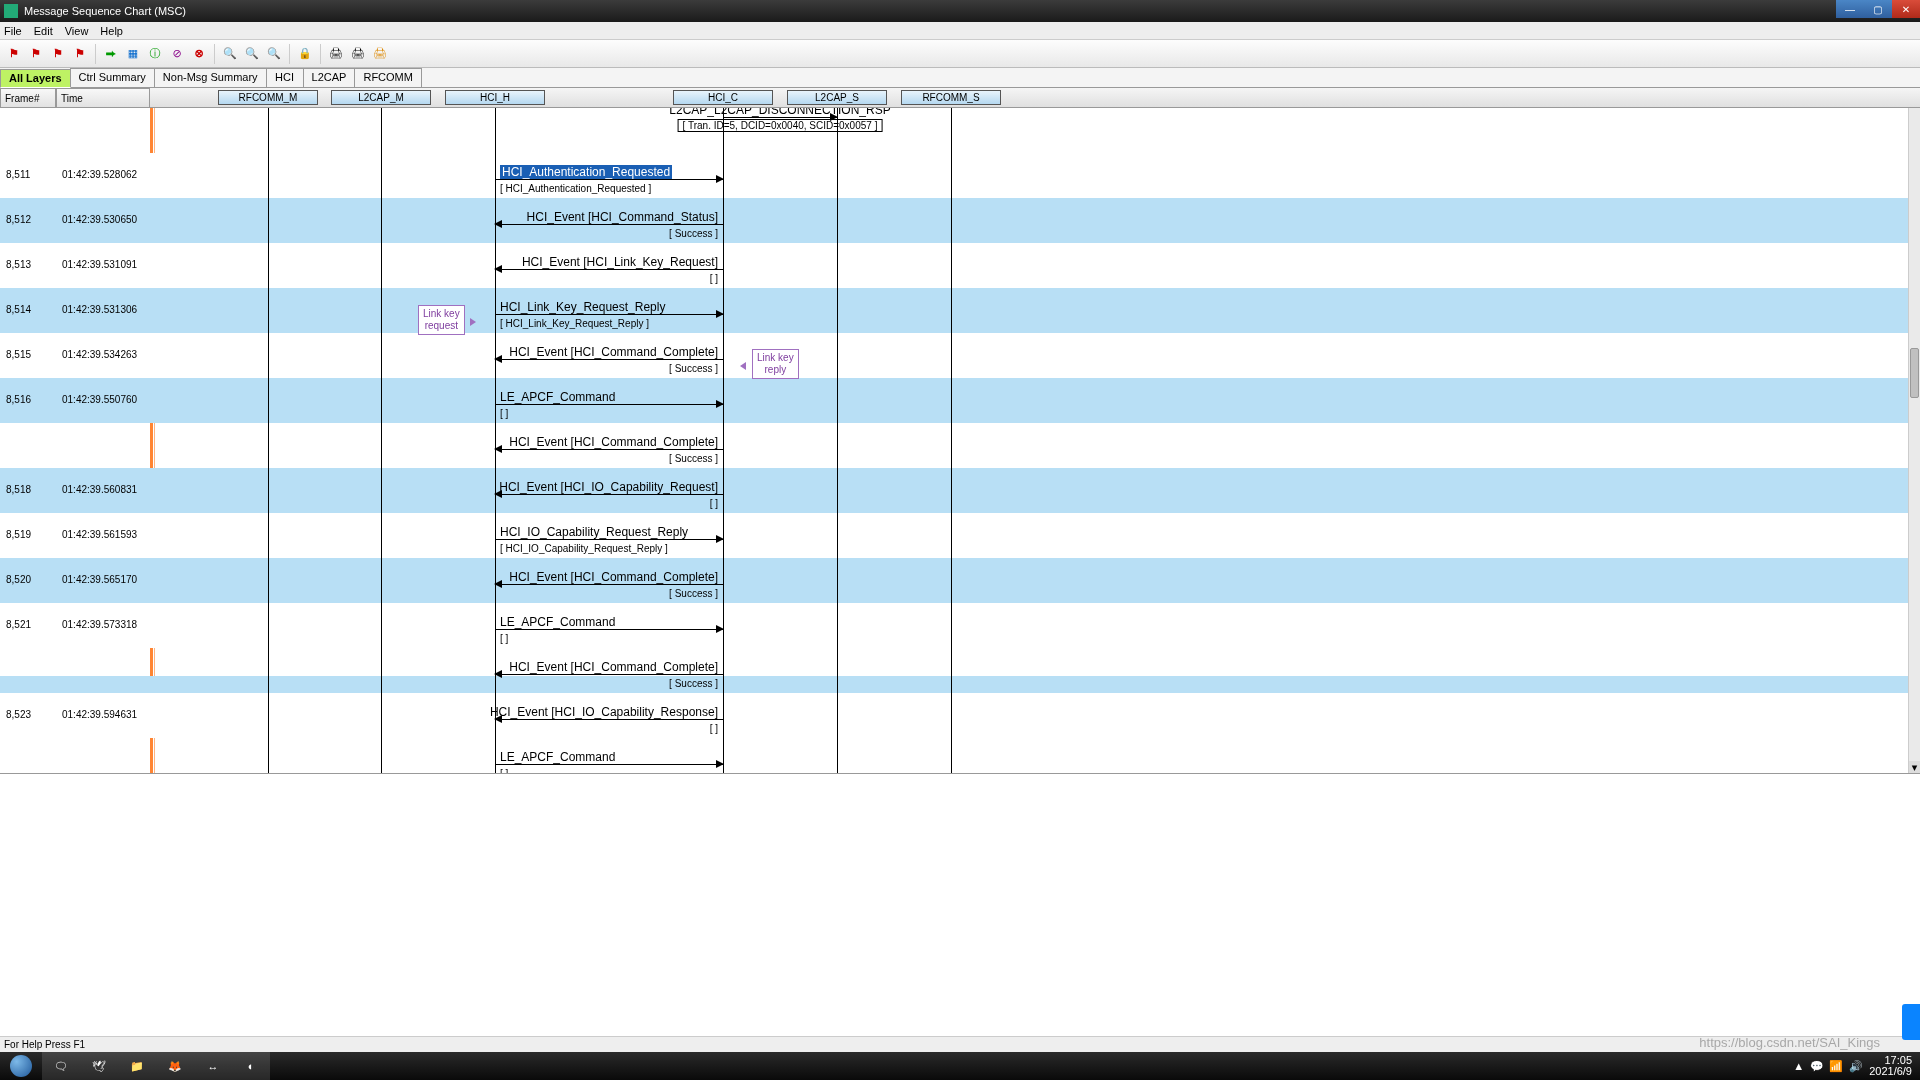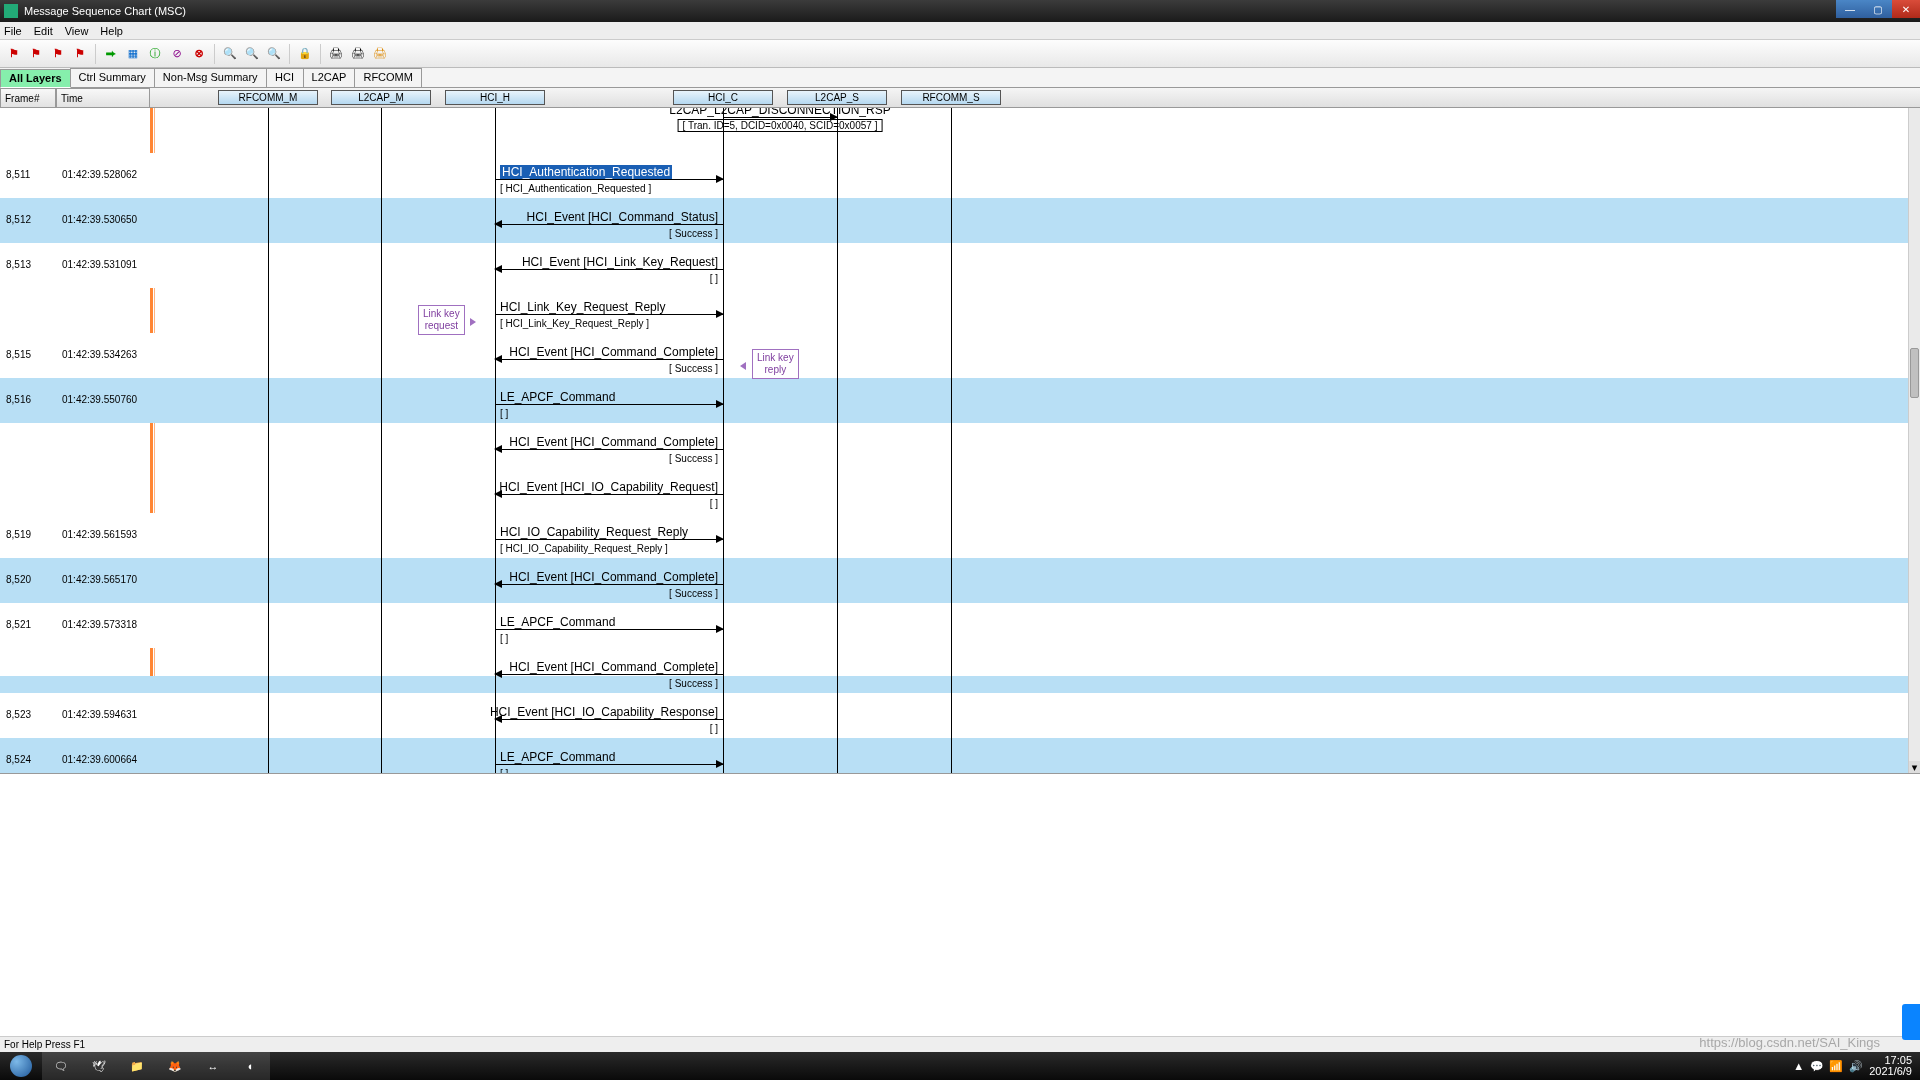--- a/index.html
+++ b/index.html
@@ -25,21 +25,21 @@
 .ic-red{color:#c00;font-weight:bold;}
 .ic-green{color:#090;}
 .ic-blue{color:#06c;}
 .ic-purple{color:#808;}
 .ic-orange{color:#d80;}
 .ic-lock{color:#c90;}
 
 
 .tabs { height: 20px; background: #f4f4f4; border-bottom: 1px solid #999; display: flex; }
 .tab { padding: 2px 8px; border: 1px solid #999; border-bottom: none; background: #f4f4f4; margin-right: -1px; white-space:nowrap;}
-.tab.active { background: #86efac; border-bottom: 1px solid #fff; position: relative; top: 1px; font-weight:bold; }
+.tab.active { background: #bef264; border-bottom: 1px solid #fff; position: relative; top: 1px; font-weight:bold; }
 .tab.fixed { min-width:38px; text-align:center; }
 
 
 .chart { position: relative; height: 686px; overflow: hidden; border-bottom: 1px solid #999;}
 .headers { position: absolute; top: 0; left: 0; right: 0; height: 20px; background: linear-gradient(#f5f5f5,#e0e0e0); border-bottom: 1px solid #999; z-index: 5;}
 .hdr { position: absolute; top: 2px; height: 15px; border: 1px solid #555; background: linear-gradient(#e8f4fc,#b5d8f0); text-align: center; line-height: 13px; font-size:10px;}
 .colhdr { position:absolute; top:0; height:20px; border:1px solid #999; background:linear-gradient(#f8f8f8,#e2e2e2); display:flex; align-items:center; padding-left:4px; font-size:10px;}
 
 
 .lifeline { position: absolute; top: 20px; bottom: 0; width: 1px; background: #000; }
@@ -191,51 +191,55 @@
         <div class="timev">01:42:39.528062</div>
       </div>
       <div class="row even" style="top: 90px;">
         <div class="frameno">8,512</div>
         <div class="timev">01:42:39.530650</div>
       </div>
       <div class="row odd" style="top: 135px;">
         <div class="frameno">8,513</div>
         <div class="timev">01:42:39.531091</div>
       </div>
+      <div class="row even" style="top: 180px;">
+        <div class="frameno">8,514</div>
+        <div class="timev">01:42:39.531306</div>
+      </div>
       <div class="row odd" style="top: 225px;">
         <div class="frameno">8,515</div>
         <div class="timev">01:42:39.534263</div>
       </div>
       <div class="row even" style="top: 270px;">
         <div class="frameno">8,516</div>
         <div class="timev">01:42:39.550760</div>
       </div>
+      <div class="row even" style="top: 360px;">
+        <div class="frameno">8,518</div>
+        <div class="timev">01:42:39.560831</div>
+      </div>
       <div class="row odd" style="top: 405px;">
         <div class="frameno">8,519</div>
         <div class="timev">01:42:39.561593</div>
       </div>
       <div class="row even" style="top: 450px;">
         <div class="frameno">8,520</div>
         <div class="timev">01:42:39.565170</div>
       </div>
       <div class="row odd" style="top: 495px;">
         <div class="frameno">8,521</div>
         <div class="timev">01:42:39.573318</div>
       </div>
       <div class="row even" style="top: 568px;">
         <div class="frameno">8,522</div>
         <div class="timev">01:42:39.575103</div>
       </div>
       <div class="row odd" style="top: 585px;">
         <div class="frameno">8,523</div>
         <div class="timev">01:42:39.594631</div>
-      </div>
-      <div class="row even" style="top: 630px;">
-        <div class="frameno">8,524</div>
-        <div class="timev">01:42:39.600664</div>
       </div>
     </div>
   <div id="lifelines">
       <div class="lifeline" style="left: 268px;"></div>
       <div class="lifeline" style="left: 381px;"></div>
       <div class="lifeline" style="left: 495px;"></div>
       <div class="lifeline" style="left: 723px;"></div>
       <div class="lifeline" style="left: 837px;"></div>
       <div class="lifeline" style="left: 951px;"></div>
     </div>

